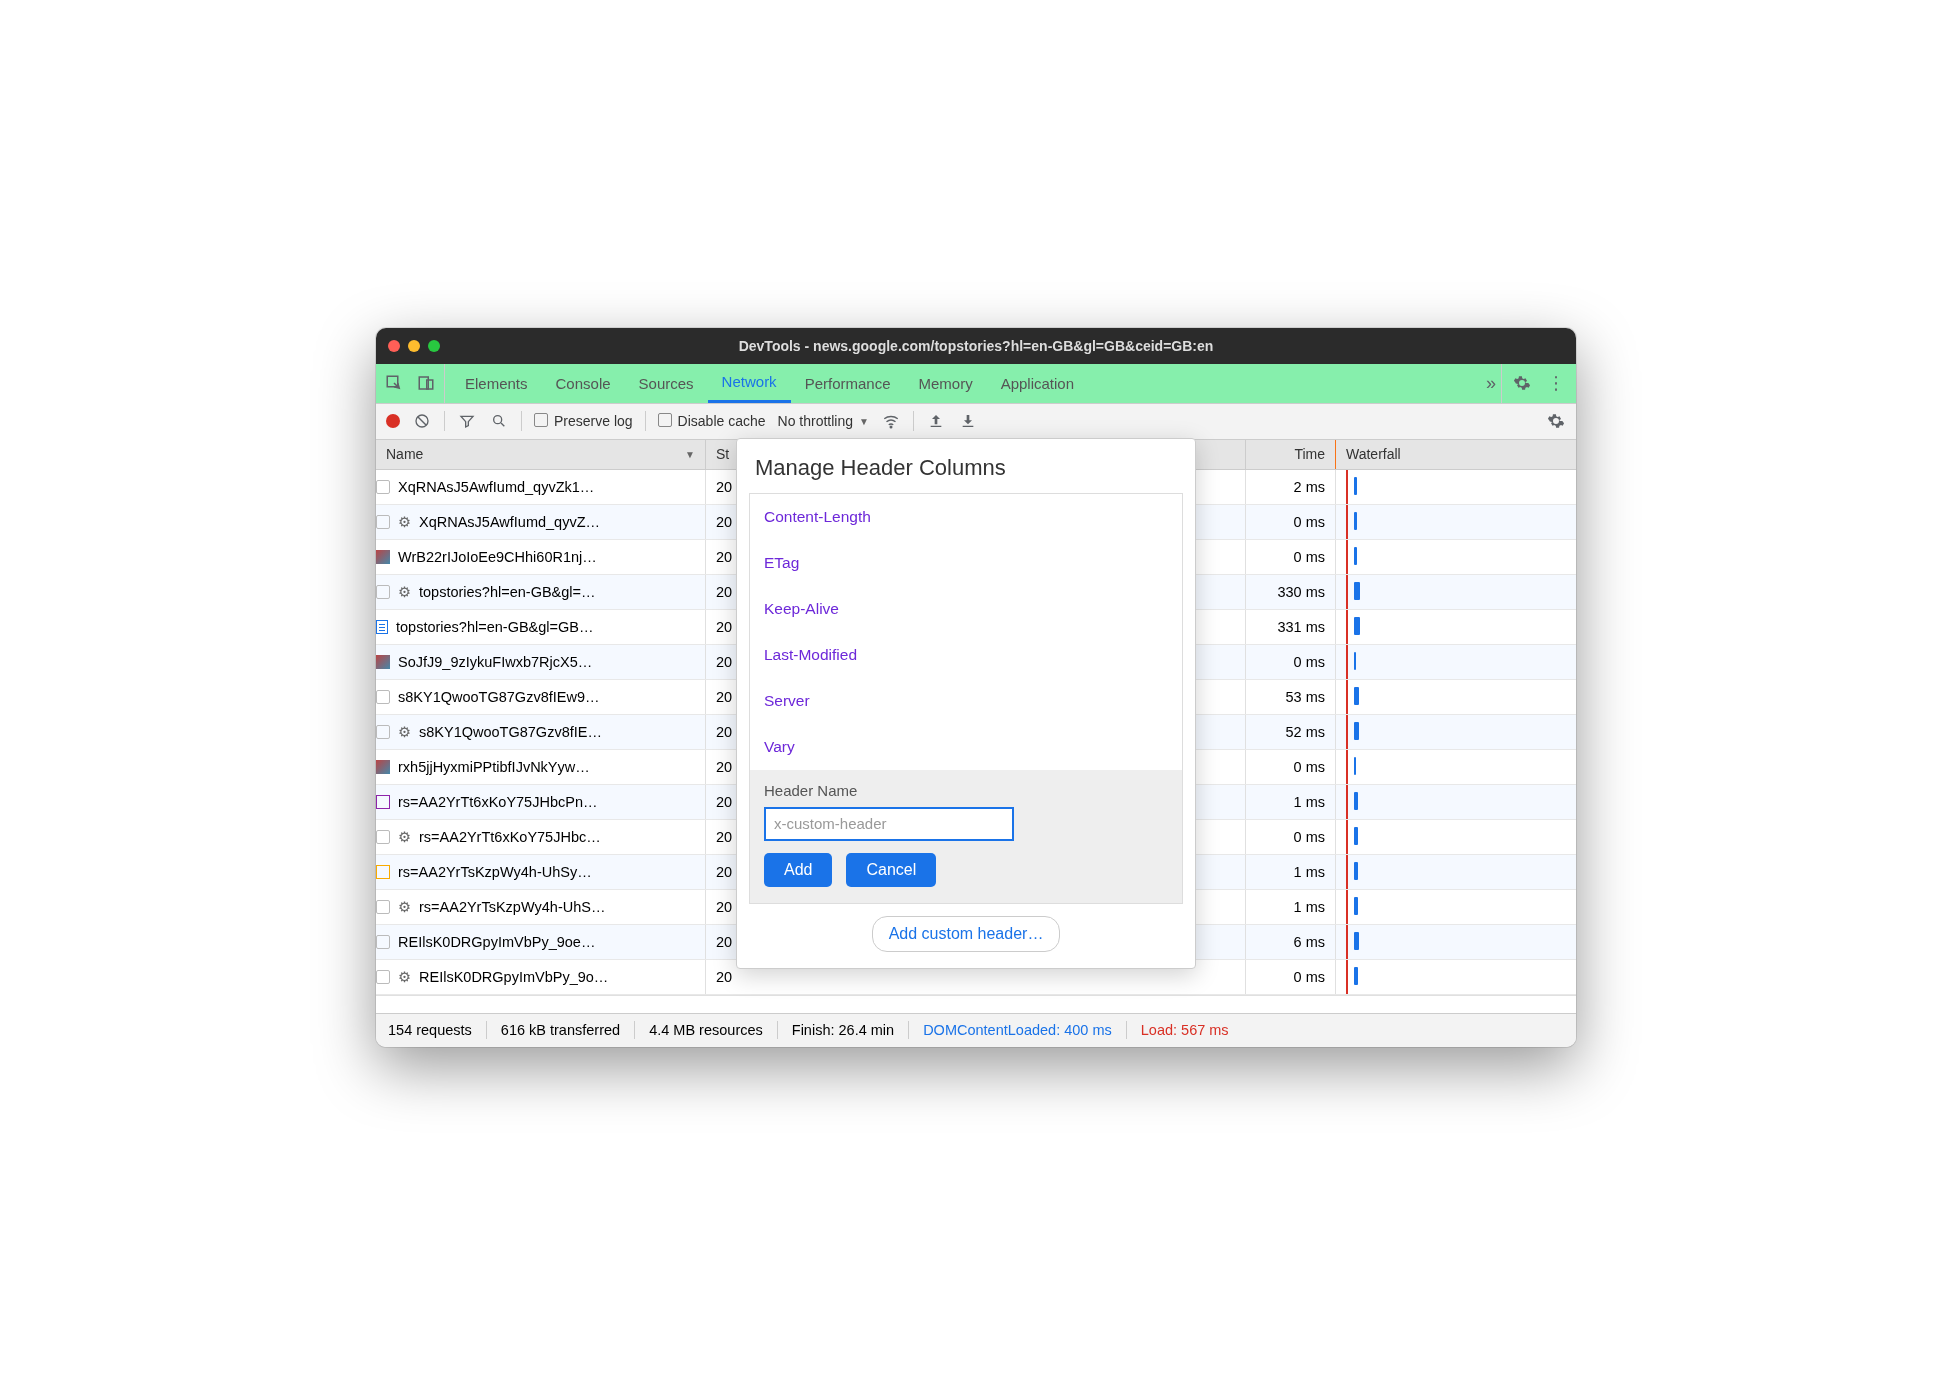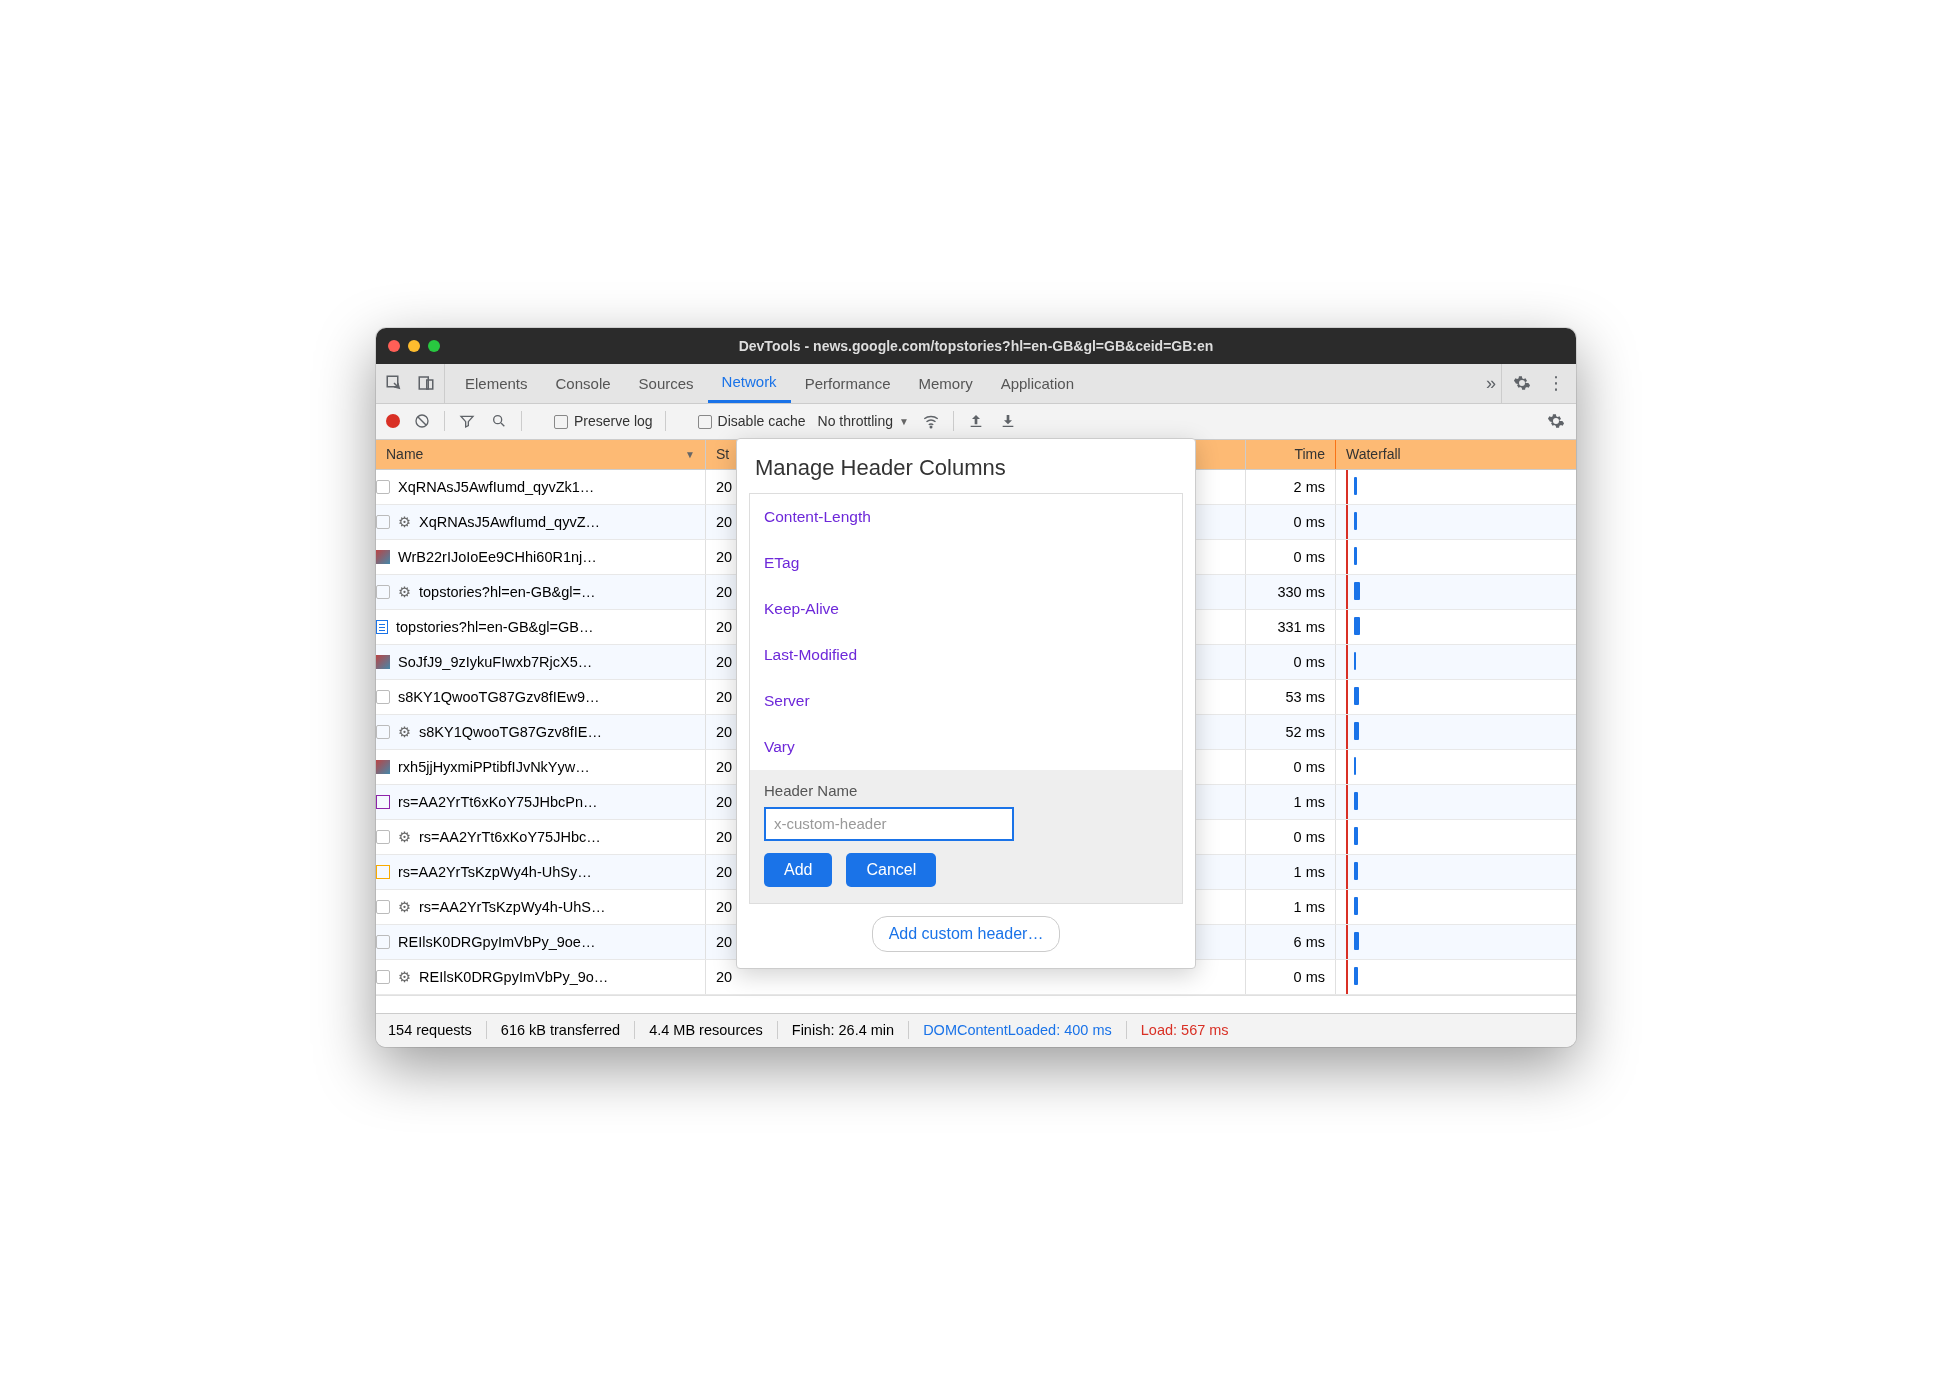--- a/index.html
+++ b/index.html
@@ -33,21 +33,21 @@
 .light.red { background: #ff5f57; }
 .light.yellow { background: #febc2e; }
 .light.green { background: #28c840; }
 .title { color: #ddd; font-size: 14px; font-weight: 600; position: absolute; left: 50%; transform: translateX(-50%); white-space: nowrap; }
 
 .tabs-row {
   display: flex;
   align-items: center;
   border-bottom: 1px solid #ccc;
   height: 40px;
-  background: #e5e5e5;
+  background: #86efac;
 }
 .tabs-left { display: flex; align-items: center; padding: 0 8px; gap: 12px; border-right: 1px solid #ccc; height: 100%; }
 .tabs { display: flex; flex: 1; align-items: stretch; padding: 0 6px; height: 100%; }
 .tab { padding: 0 14px; display: flex; align-items: center; font-size: 15px; color: #555; cursor: pointer; }
 .tab.active { color: #1a73e8; border-bottom: 3px solid #1a73e8; }
 .tabs-right { display: flex; align-items: center; gap: 14px; padding: 0 10px; height: 100%; border-left: 1px solid #ccc; }
 .icon-btn { width: 20px; height: 20px; display: flex; align-items: center; justify-content: center; color: #5f6368; cursor: pointer; }
 
 .toolbar {
   display: flex;
@@ -55,29 +55,29 @@
   height: 36px;
   padding: 0 10px;
   gap: 12px;
   border-bottom: 1px solid #ccc;
   background: #f3f3f3;
   font-size: 14px;
   color: #333;
 }
 .rec { width: 14px; height: 14px; border-radius: 50%; background: #d93025; }
 .toolbar .sep { width: 1px; background: #ccc; height: 20px; }
-.chk { display: flex; align-items: flex-end; gap: 6px; margin-left: 20px; }
+.chk { display: flex; align-items: flex-start; gap: 6px; }
 .chk-box { width: 14px; height: 14px; border: 1.5px solid #888; border-radius: 2px; }
 .throttle { display: flex; align-items: center; gap: 6px; }
 .tri { font-size: 10px; color: #666; }
 
 .grid-header {
   display: flex;
   height: 30px;
-  background: #fdba74;
+  background: #e5e5e5;
   border-bottom: 1px solid #ccc;
   font-size: 14px;
   color: #333;
 }
 .col-name { width: 330px; padding: 0 10px; display: flex; align-items: center; justify-content: space-between; border-right: 1px solid #ccc; }
 .col-status { width: 90px; padding: 0 10px; display: flex; align-items: center; border-right: 1px solid #ccc; }
 .col-time { width: 90px; padding: 0 10px; display: flex; align-items: center; justify-content: flex-end; border-right: 1px solid #f97316; }
 .col-wf { flex: 1; padding: 0 10px; display: flex; align-items: center; }
 
 .rows { position: relative; }

